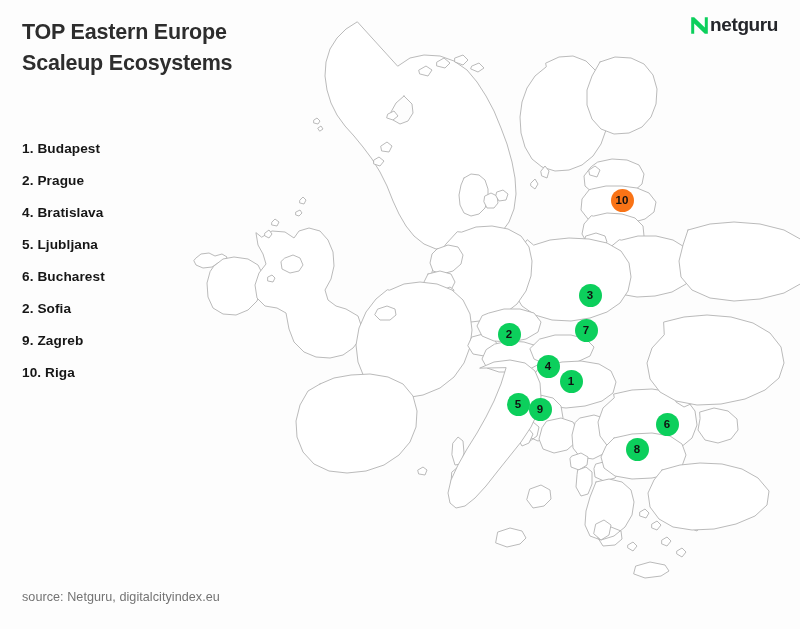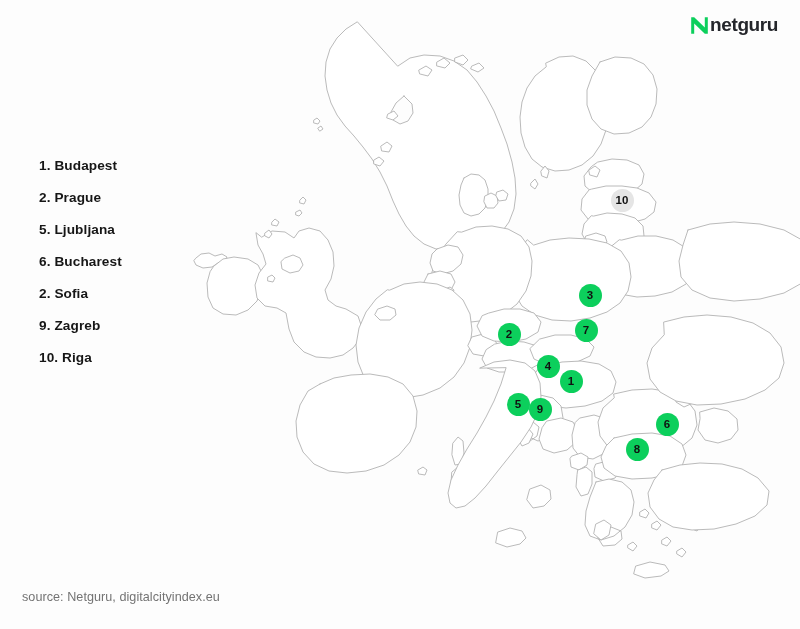--- a/index.html
+++ b/index.html
@@ -69,21 +69,21 @@
     font-weight: bold;
     color: #24262b;
     letter-spacing: -0.4px;
   }
 
   
   #city-list {
     position: absolute;
     left: 22px;
     top: 139px;
-    margin: 17px;
+    margin: 0;
     padding: 0;
     list-style: none;
   }
   #city-list li {
     height: 32px;
     line-height: 20px;
     font-size: 13.6px;
     font-weight: bold;
     color: #161616;
     letter-spacing: 0.1px;
@@ -267,36 +267,39 @@
   <div id="marker-layer">
       <div class="marker" style="left: 571px; top: 381px; background: rgb(12, 207, 92); color: rgb(17, 17, 17);">1</div>
       <div class="marker" style="left: 509px; top: 334px; background: rgb(12, 207, 92); color: rgb(17, 17, 17);">2</div>
       <div class="marker" style="left: 590px; top: 295px; background: rgb(12, 207, 92); color: rgb(17, 17, 17);">3</div>
       <div class="marker" style="left: 548px; top: 366px; background: rgb(12, 207, 92); color: rgb(17, 17, 17);">4</div>
       <div class="marker" style="left: 518px; top: 404px; background: rgb(12, 207, 92); color: rgb(17, 17, 17);">5</div>
       <div class="marker" style="left: 667px; top: 424px; background: rgb(12, 207, 92); color: rgb(17, 17, 17);">6</div>
       <div class="marker" style="left: 586px; top: 330px; background: rgb(12, 207, 92); color: rgb(17, 17, 17);">7</div>
       <div class="marker" style="left: 637px; top: 449px; background: rgb(12, 207, 92); color: rgb(17, 17, 17);">8</div>
       <div class="marker" style="left: 540px; top: 409px; background: rgb(12, 207, 92); color: rgb(17, 17, 17);">9</div>
-      <div class="marker" style="left: 622px; top: 200px; background: #e5e5e5; color: rgb(17, 17, 17);">10</div>
+      <div class="marker" style="left: 622px; top: 200px; background: #f97316; color: rgb(17, 17, 17);">10</div>
     </div>
 
+  <div id="page-title">TOP Eastern Europe
+Scaleup Ecosystems</div>
 
   <div id="brand-logo">
     <span class="logo-mark">
       <svg width="21" height="21" viewBox="0 0 21 21" xmlns="http://www.w3.org/2000/svg" aria-hidden="true">
         <path d="M2.2 2.2 L2.2 18.8 L5.2 18.8 L5.2 8.4 L15.8 18.8 L18.8 18.8 L18.8 2.2 L15.8 2.2 L15.8 12.6 L5.2 2.2 Z" fill="#0ccf5c"></path>
       </svg>
     </span>
     <span class="logo-word">netguru</span>
   </div>
 
   <ul id="city-list">
       <li>1. Budapest</li>
       <li>2. Prague</li>
+      <li>4. Bratislava</li>
       <li>5. Ljubljana</li>
       <li>6. Bucharest</li>
       <li>2. Sofia</li>
       <li>9. Zagreb</li>
       <li>10. Riga</li>
     </ul>
 
   <div id="source-note">source: Netguru, digitalcityindex.eu</div>
 
 </div>

